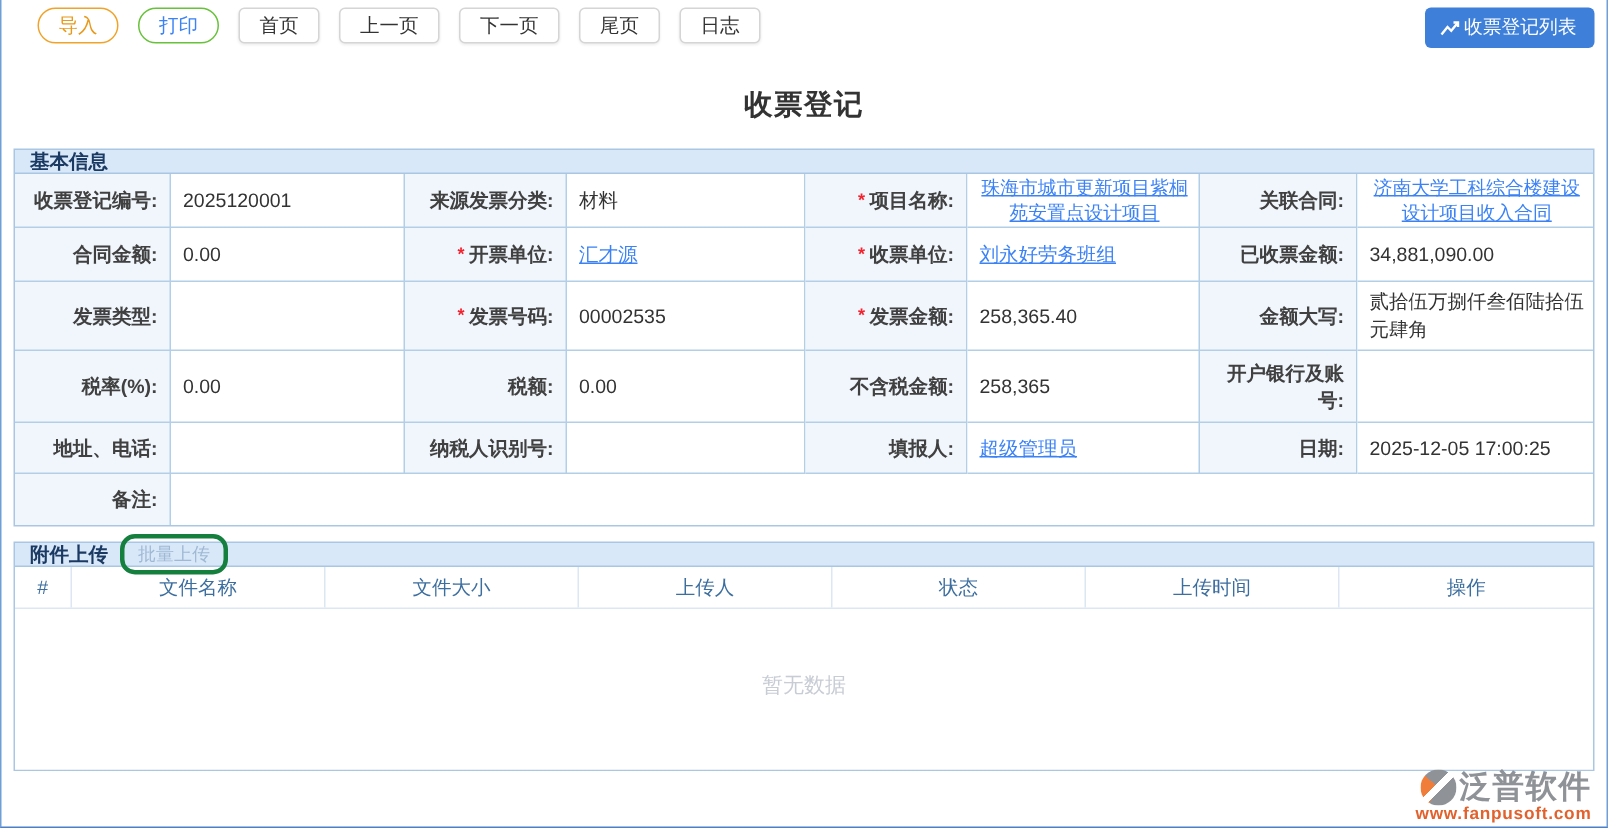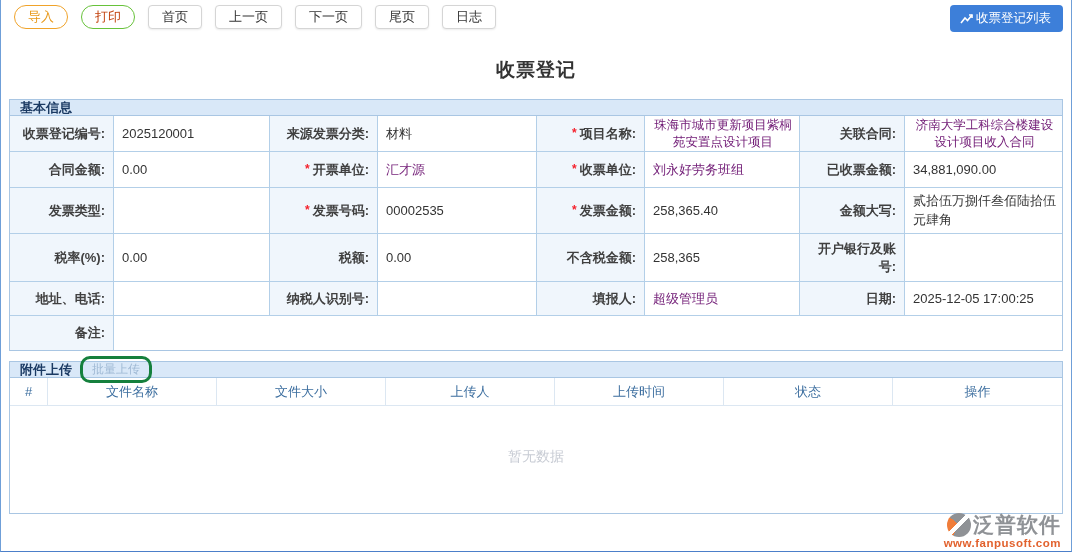--- a/index.html
+++ b/index.html
@@ -1,44 +1,44 @@
 <!DOCTYPE html>
 <html><head>
 <meta charset="utf-8">
 <style>
   * { margin:0; padding:0; box-sizing:border-box; }
   html,body { width:1072px; height:552px; background:#fff; font-family:"Liberation Sans","DejaVu Sans",sans-serif; }
   .page { position:relative; width:1072px; height:552px; border-left:1px solid #6f9fd8; border-right:1px solid #6f9fd8; border-bottom:1px solid #4c7fc9; overflow:hidden; background:#fff; }
 
   
-  .toolbar { display:flex; align-items:center; gap:13px; padding:5px 8px 4px 13px; position:relative; }
+  .toolbar { display:flex; align-items:center; gap:13px; padding:5px 8px 4px 24px; position:relative; }
   .tbtn { font-size:13px; padding:3px 13px; border-radius:12px; background:#fff; cursor:pointer; line-height:16px; }
   .tbtn.import { border:1px solid #f0a32a; color:#e89a1c; }
-  .tbtn.print  { border:1px solid #67c23a; color:#c2410c; }
+  .tbtn.print  { border:1px solid #67c23a; color:#3b82f6; }
   .tbtn.nav    { border:1px solid #d5d5d5; color:#333; border-radius:4px; box-shadow:0 1px 2px rgba(0,0,0,.08); }
   .list-btn { position:absolute; right:8px; top:5px; background:#3d7fd9; color:#fff; font-size:12.5px; border:none; border-radius:4px; padding:5px 12px 5px 10px; display:flex; align-items:center; gap:2px; cursor:pointer; }
 
   
   .page-title { text-align:center; font-size:19px; font-weight:bold; color:#333; margin:24px 0 16px 0; letter-spacing:1px; }
 
   
   .panel { margin:0 8px; border:1px solid #a9c6e3; }
   .panel + .panel { margin-top:10px; }
   .sec-head { background:#d9e8f8; border-bottom:1px solid #a9c6e3; height:16px; display:flex; align-items:center; padding-left:10px; font-size:13px; font-weight:bold; color:#1b3a63; gap:8px; }
   .batch-btn { font-weight:normal; font-size:12px; color:#9fb9d4; border:3px solid #15803d; border-radius:10px; background:transparent; padding:2px 9px; cursor:pointer; }
 
   
   .form-grid { display:grid; grid-template-columns:104px 156px 108px 159px 108px 155px 105px 1fr; grid-template-rows:36px 36px 46px 48px 34px 34px; background:#fff; }
   .cell { border-right:1px solid #b3cfe8; border-bottom:1px solid #b3cfe8; display:flex; align-items:center; font-size:13px; color:#333; overflow:hidden; }
   .cell.er { border-right:none; }
   .cell.eb { border-bottom:none; }
   .lb { background:#f0f6fc; justify-content:flex-end; text-align:right; padding:2px 8px 2px 4px; color:#404040; line-height:1.35; flex-wrap:wrap;font-weight:bold; }
   .vl { background:#fff; padding:2px 6px 2px 8px; }
   .req { color:#f5222d; margin-right:3px; font-size:12px; }
-  .link { color:#701a75; cursor:pointer; }
+  .link { color:#3b82f6; cursor:pointer;text-decoration:underline; }
   .vl.center { justify-content:center; text-align:center; font-size:12.5px; line-height:1.3; }
   .vl.remark-span { grid-column:2 / -1; }
 
   
   .att-grid-head { display:grid; grid-template-columns:38px repeat(6,1fr); height:28px; border-bottom:1px solid #dce7f2; }
   .att-th { display:flex; align-items:center; justify-content:center; font-size:13px; color:#3c6e9f; border-right:1px solid #dce7f2; }
   .att-th:last-child { border-right:none; }
   .att-body { position:relative; height:107px; background:#fff; }
   .empty-text { position:absolute; left:0; right:0; top:42px; text-align:center; color:#c8ccd4; font-size:14px; }
 
@@ -195,22 +195,22 @@
   <div class="panel">
     <div class="sec-head">
       <span>附件上传</span>
       <button class="batch-btn">批量上传</button>
     </div>
     <div class="att-grid-head">
       <div class="att-th">#</div>
       <div class="att-th">文件名称</div>
       <div class="att-th">文件大小</div>
       <div class="att-th">上传人</div>
+      <div class="att-th">状态</div>
       <div class="att-th">上传时间</div>
-      <div class="att-th">状态</div>
       <div class="att-th">操作</div>
     </div>
     <div class="att-body">
       <div class="empty-text">暂无数据</div>
     </div>
   </div>
 
   <div class="watermark">
     <div class="wm-row">
       <div class="wm-logo"></div>

